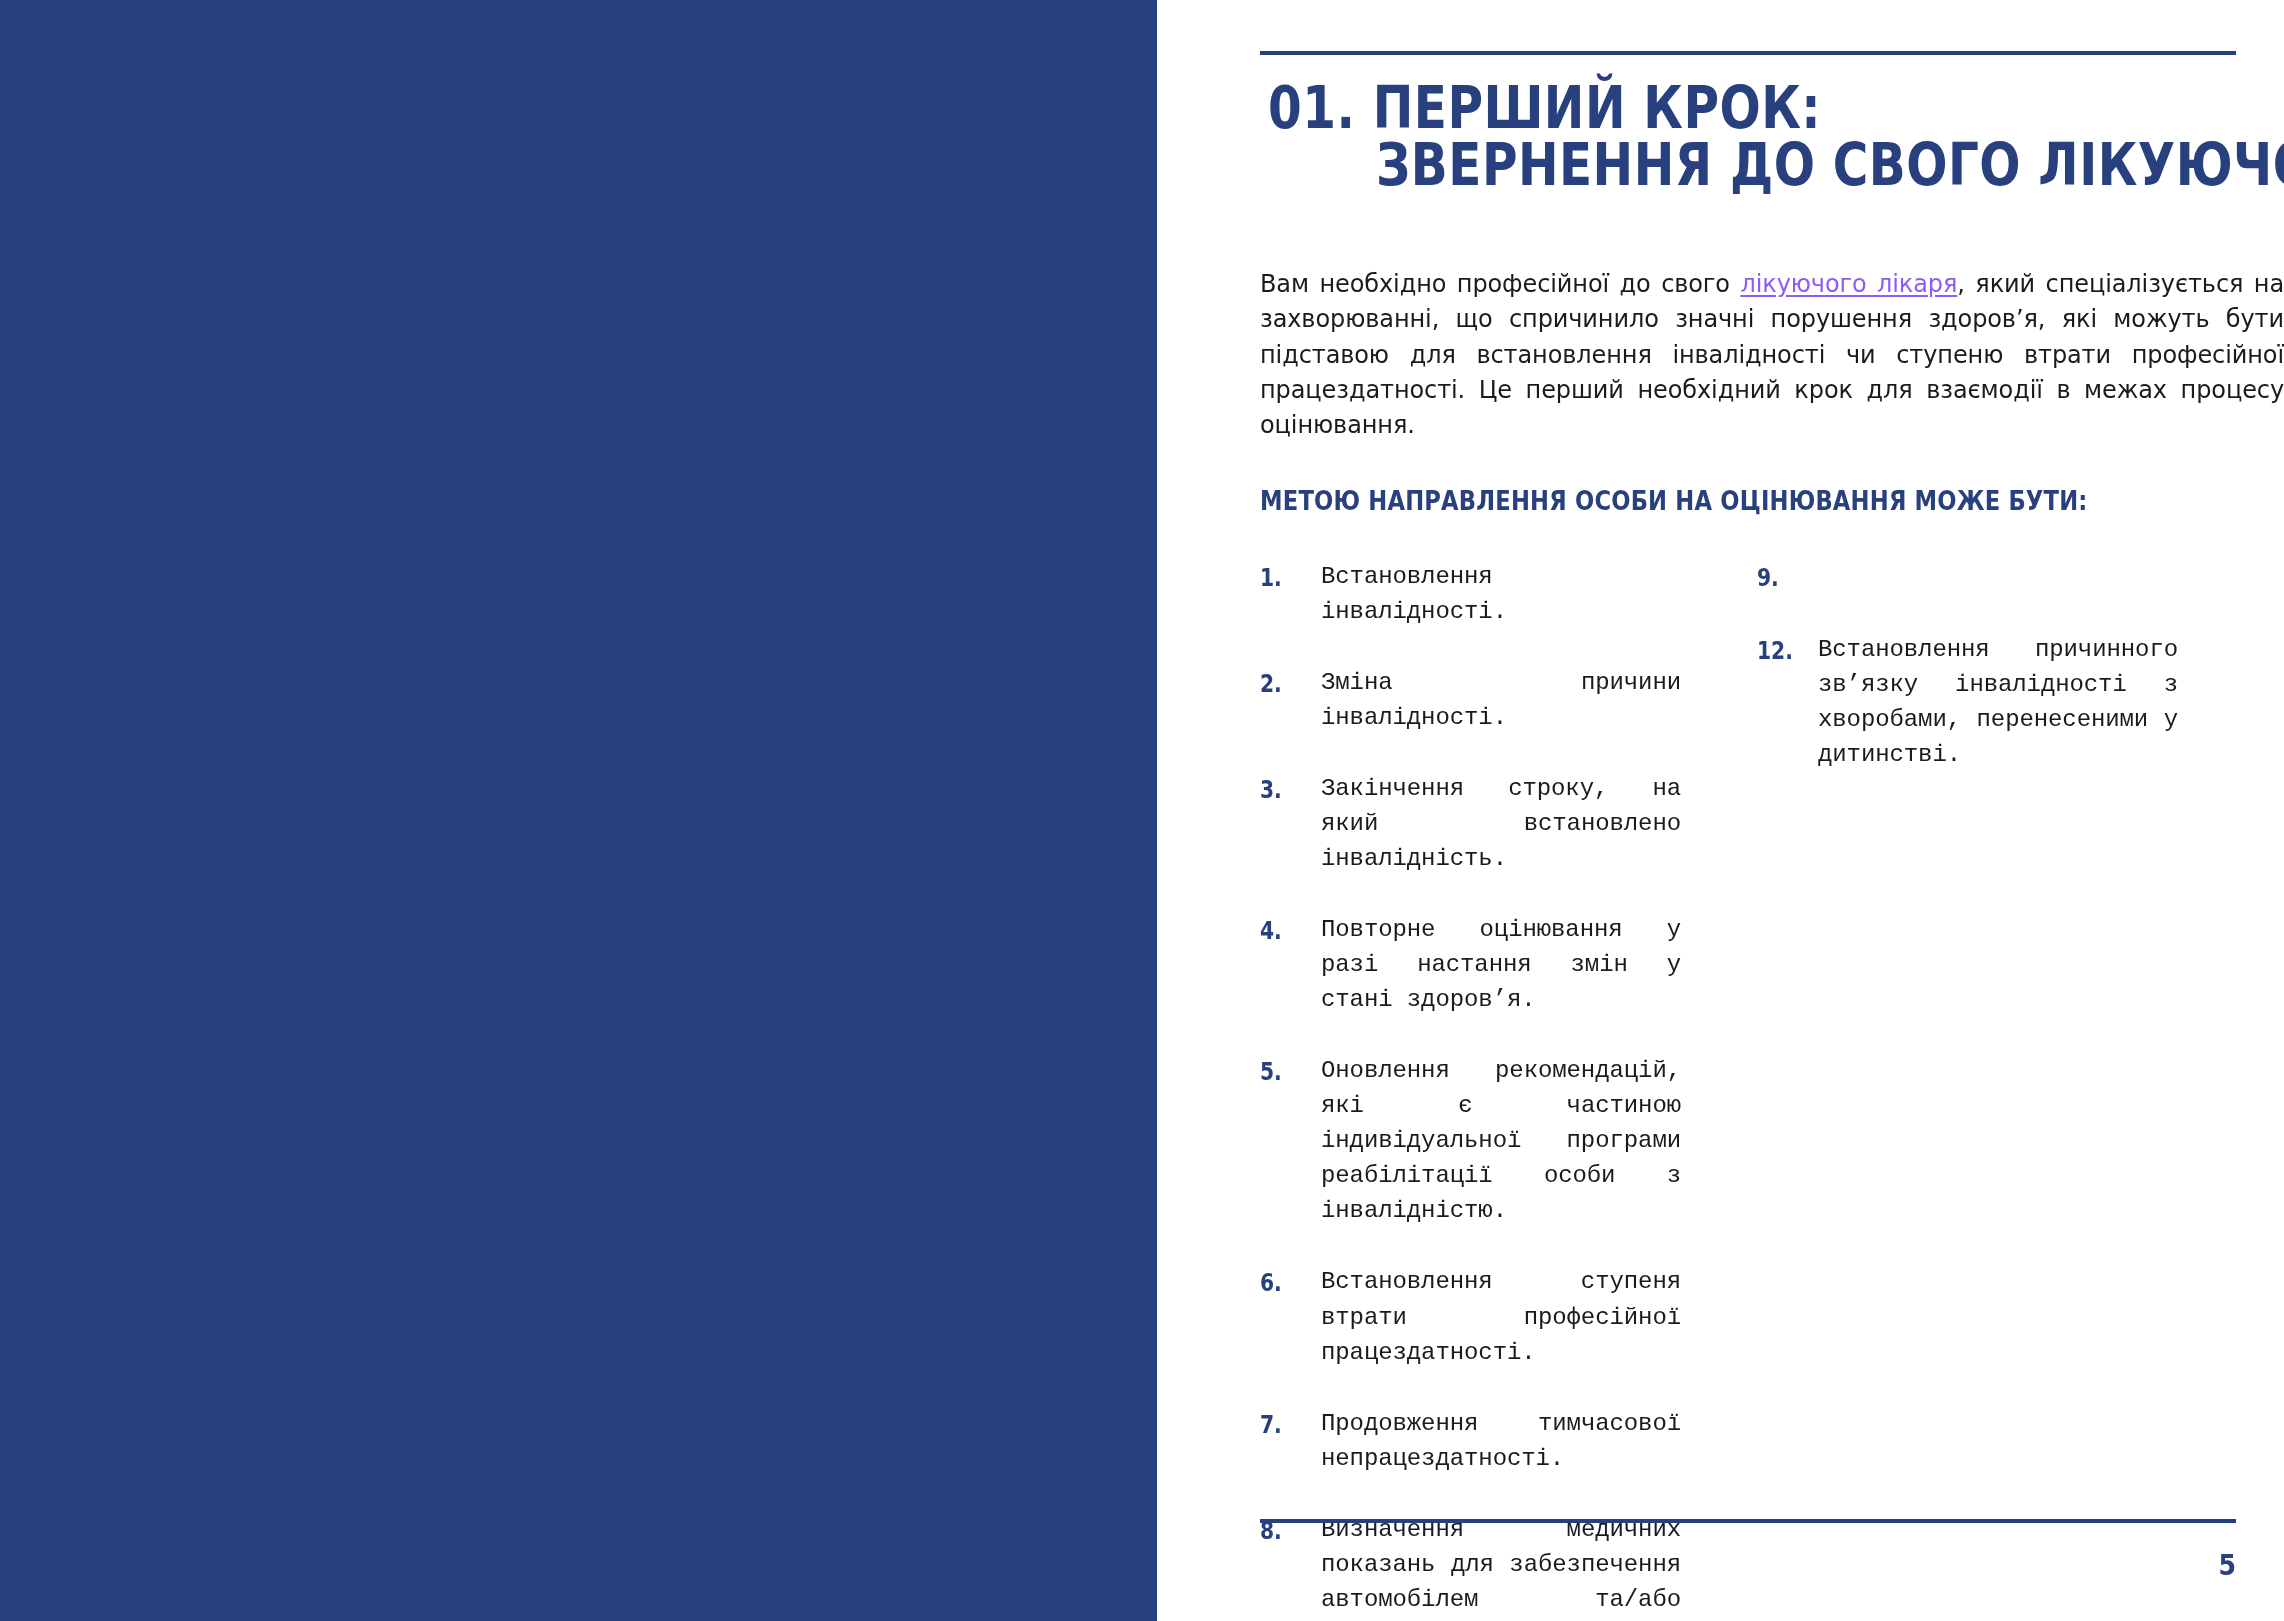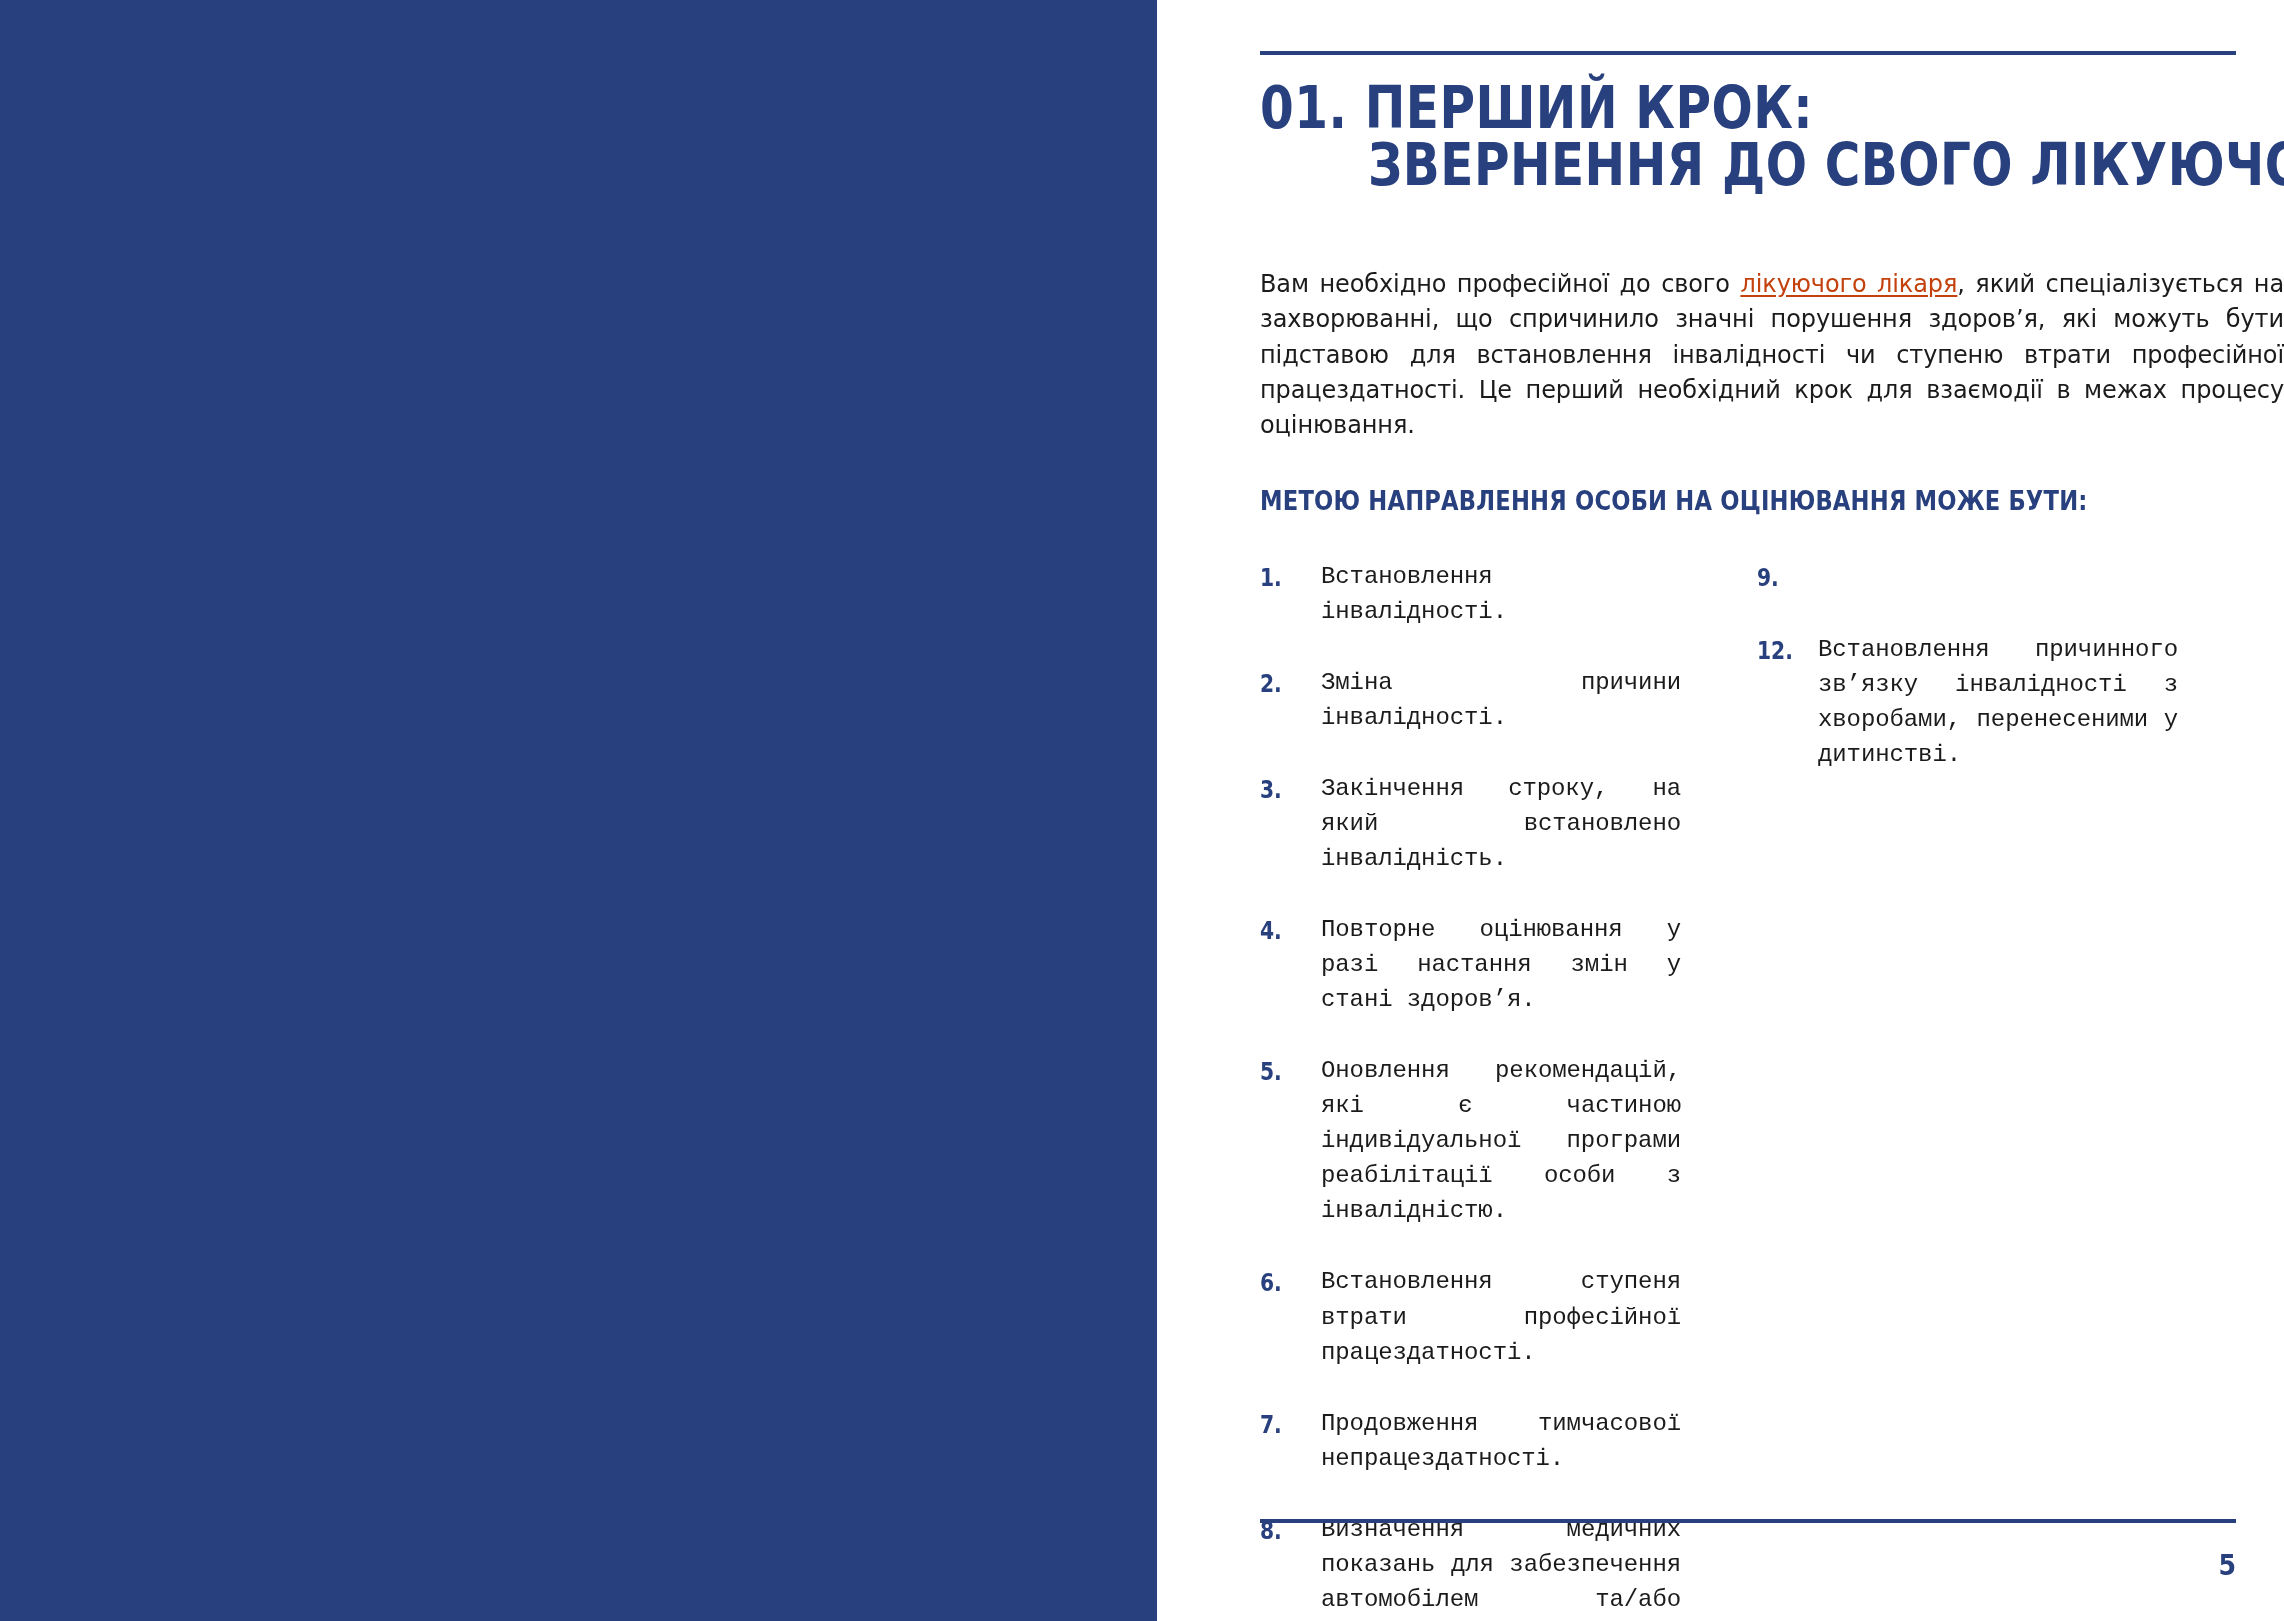--- a/index.html
+++ b/index.html
@@ -61,21 +61,21 @@
     position: absolute;
     bottom: 98px;
     left: 0;
     right: 0;
   }
 
   
   .title-block {
     position: absolute;
     top: 80px;
-    left: 0;
+    left: 8px;
     right: 0;
   }
   .title-line {
     font-family: "Liberation Sans Narrow", "DejaVu Sans Condensed", "Liberation Sans", sans-serif;
     font-weight: 700;
     font-stretch: condensed;
     color: #28407e;
     font-size: 58px;
     line-height: 0.98;
     letter-spacing: 0.5px;
@@ -95,21 +95,21 @@
     width: 1024px;
     font-family: "DejaVu Sans", sans-serif;
     font-size: 24px;
     line-height: 1.47;
     color: #1b1b1b;
     text-align: justify;
     text-justify: inter-word;
     letter-spacing: -0.1px;
   }
   .intro a.doclink {
-    color: #c2410c;
+    color: #8b5cf6;
     text-decoration: underline;
     text-underline-offset: 2.9px;
   }
 
   
   .subheading {
     position: absolute;
     top: 485px;
     left: 0;
     font-family: "Liberation Sans Narrow", "DejaVu Sans Condensed", "Liberation Sans", sans-serif;

